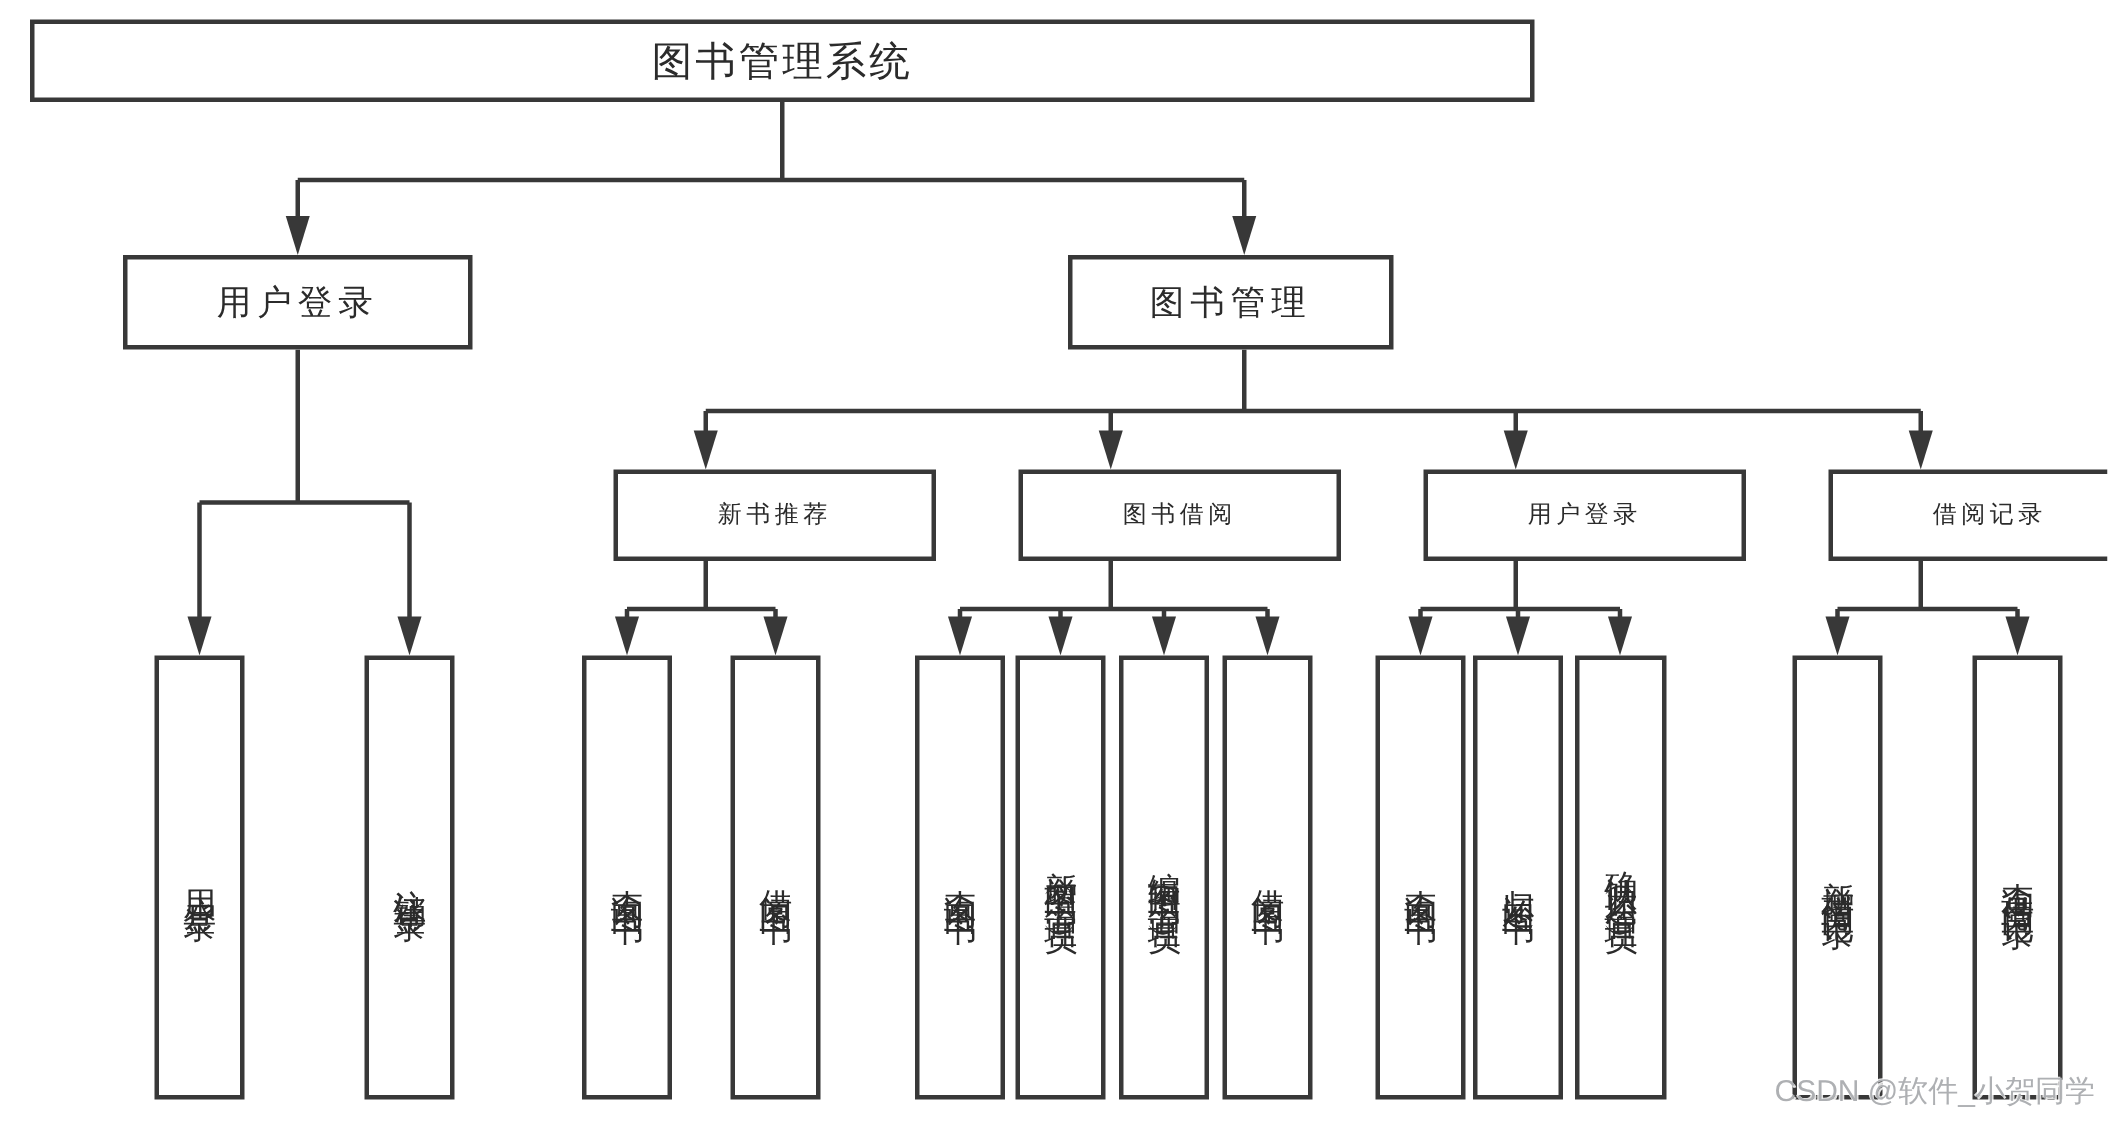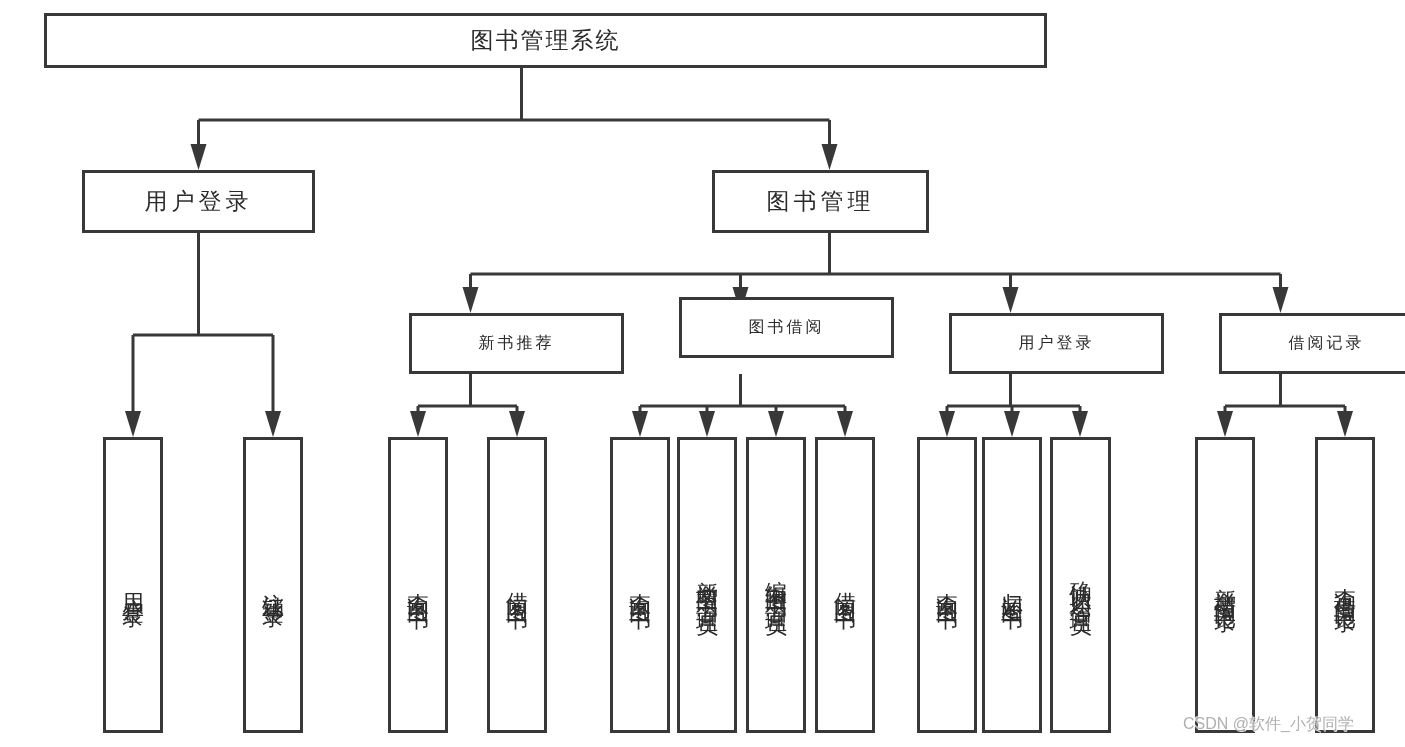--- a/index.html
+++ b/index.html
@@ -20,35 +20,35 @@
   .node{
     position:absolute;
     box-sizing:border-box;
     border:3px solid var(--line);
     background:var(--box_bg);
     color:var(--text);
     display:flex;align-items:center;justify-content:center;
     z-index:1;
     text-align:center;
   }
-  .root{font-size:23px;letter-spacing:2px;margin-left:24px;}
+  .root{font-size:27px;letter-spacing:2px;}
   .lvl2{font-size:23px;letter-spacing:4px;}
   .lvl3{font-size:16px;letter-spacing:3px;margin-left:46px;}
   .leaf{font-size:22px;}
   .leaf span{
     writing-mode:vertical-rl;
     text-orientation:mixed;
     letter-spacing:5px;
     line-height:1.1;
   }
   .watermark{
     position:absolute;
     left:1183px;top:714px;
     z-index:2;
-    font-size:16px;
+    font-size:20px;
     color:var(--watermark);
     text-shadow:1px 1px 0 rgba(255,255,255,.85), -1px -1px 0 rgba(255,255,255,.85);
     white-space:nowrap;
   }
 </style>
 </head>
 <body>
 
 <div class="canvas">
 
@@ -91,21 +91,21 @@
       <polygon points="1337,411 1353,411 1345,437"></polygon>
     </g>
   </svg>
 
   <div class="node root" style="left:20px;top:13px;width:1003px;height:55px;">图书管理系统</div>
 
   <div class="node lvl2" style="left:82px;top:170px;width:233px;height:63px;">用户登录</div>
   <div class="node lvl2" style="left:712px;top:170px;width:217px;height:63px;">图书管理</div>
 
   <div class="node lvl3" style="left:363px;top:313px;width:215px;height:61px;">新书推荐</div>
-  <div class="node lvl3" style="left:633px;top:297px;width:215px;height:61px;">图书借阅</div>
+  <div class="node lvl3" style="left:633px;top:313px;width:215px;height:61px;">图书借阅</div>
   <div class="node lvl3" style="left:903px;top:313px;width:215px;height:61px;">用户登录</div>
   <div class="node lvl3" style="left:1173px;top:313px;width:215px;height:61px;">借阅记录</div>
 
   <div class="node leaf" style="left:103px;top:437px;width:60px;height:296px;">
     <span>用户登录</span>
   </div>
   <div class="node leaf" style="left:243px;top:437px;width:60px;height:296px;">
     <span>注销登录</span>
   </div>
   <div class="node leaf" style="left:388px;top:437px;width:60px;height:296px;">

